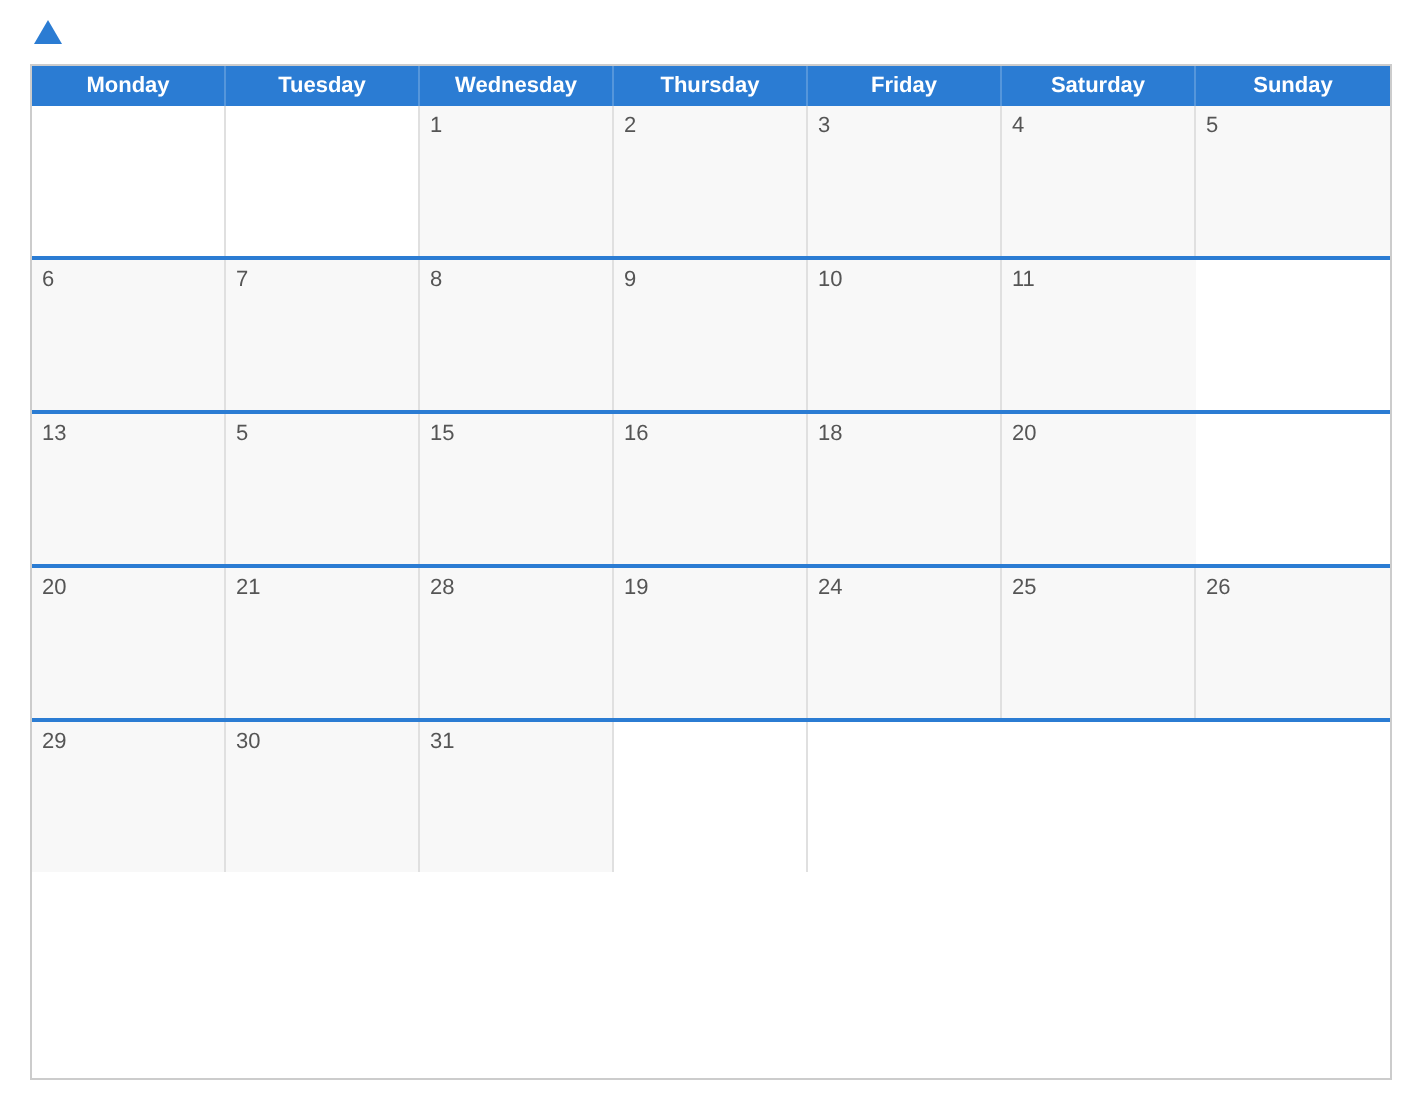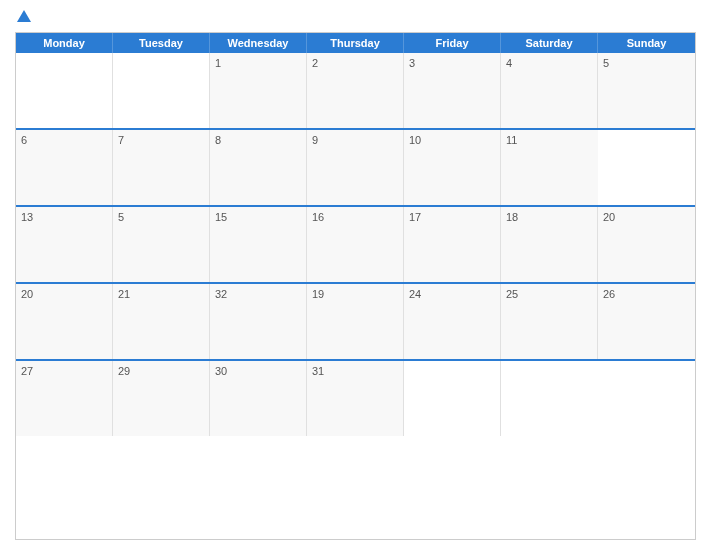--- a/index.html
+++ b/index.html
@@ -167,35 +167,33 @@
           <div class="cal-cell"><span class="day-num">8</span></div>
           <div class="cal-cell"><span class="day-num">9</span></div>
           <div class="cal-cell"><span class="day-num">10</span></div>
           <div class="cal-cell"><span class="day-num">11</span></div>
         </div>
         <div class="cal-week">
           <div class="cal-cell"><span class="day-num">13</span></div>
           <div class="cal-cell"><span class="day-num">5</span></div>
           <div class="cal-cell"><span class="day-num">15</span></div>
           <div class="cal-cell"><span class="day-num">16</span></div>
-          <div class="cal-cell"><span class="day-num">17</span></div>
           <div class="cal-cell"><span class="day-num">18</span></div>
           <div class="cal-cell"><span class="day-num">20</span></div>
         </div>
         <div class="cal-week">
           <div class="cal-cell"><span class="day-num">20</span></div>
           <div class="cal-cell"><span class="day-num">21</span></div>
-          <div class="cal-cell"><span class="day-num">32</span></div>
+          <div class="cal-cell"><span class="day-num">28</span></div>
           <div class="cal-cell"><span class="day-num">19</span></div>
           <div class="cal-cell"><span class="day-num">24</span></div>
           <div class="cal-cell"><span class="day-num">25</span></div>
           <div class="cal-cell"><span class="day-num">26</span></div>
         </div>
         <div class="cal-week">
-          <div class="cal-cell"><span class="day-num">27</span></div>
           <div class="cal-cell"><span class="day-num">29</span></div>
           <div class="cal-cell"><span class="day-num">30</span></div>
           <div class="cal-cell"><span class="day-num">31</span></div>
           <div class="cal-cell empty"></div>
           <div class="cal-cell empty"></div>
         </div>
       </div>
   </div>
 </div>
 

